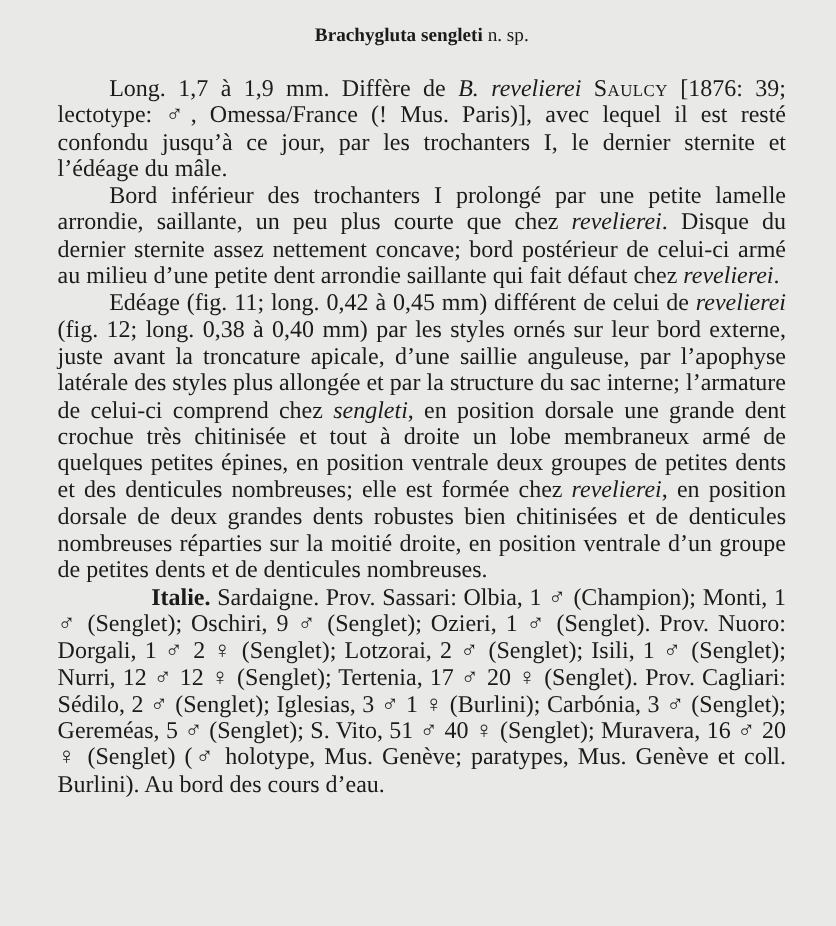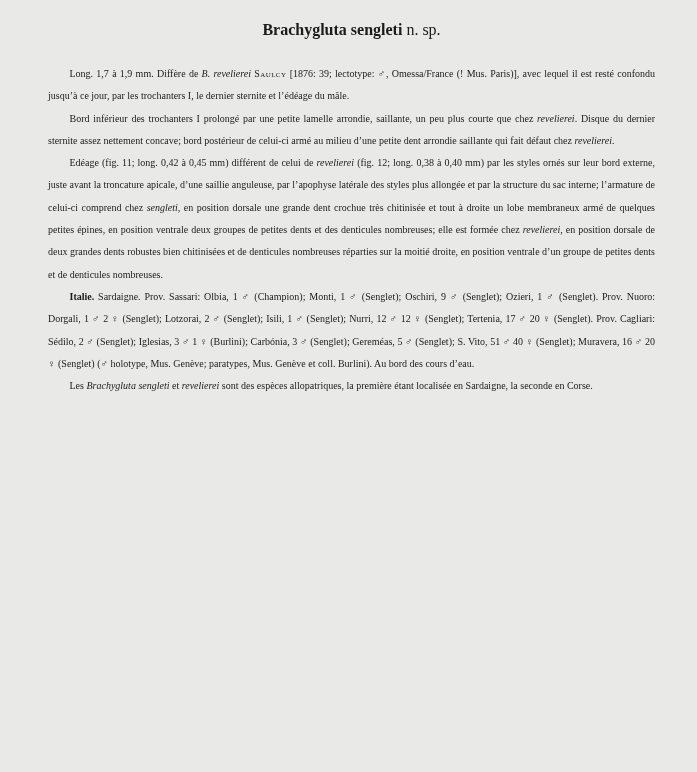--- a/index.html
+++ b/index.html
@@ -22,33 +22,32 @@
     text-align: center;
     font-size: 16px;
     font-weight: normal;
     line-height: 20px;
   }
   .title-main { font-weight: bold; }
   .para {
     margin: 0;
     text-align: justify;
     text-indent: 2.15em;
-    font-size: 10px;
+    font-size: 20px;
     line-height: 22.3px;
     hyphens: none;
   }
   .it { font-style: italic; }
-  .bd { font-weight: bold; }
+  .bd { font-weight: bold; margin-left: 35px; }
   .sc { font-variant: small-caps; letter-spacing: 0.4px; }
 </style>
 </head>
 <body>
 
 <div class="page">
   <h1 class="title"><span class="title-main">Brachygluta sengleti</span><span> n. sp.</span></h1>
   <div>
       <p class="para"><span>Long. 1,7 à 1,9 mm. Diffère de </span><span class="it">B. revelierei</span><span> </span><span class="sc">Saulcy</span><span> [1876: 39; lectotype: ♂, Omessa/France (! Mus. Paris)], avec lequel il est resté confondu jusqu’à ce jour, par les trochanters I, le dernier sternite et l’édéage du mâle.</span></p>
       <p class="para"><span>Bord inférieur des trochanters I prolongé par une petite lamelle arrondie, saillante, un peu plus courte que chez </span><span class="it">revelierei</span><span>. Disque du dernier sternite assez nettement concave; bord postérieur de celui-ci armé au milieu d’une petite dent arrondie saillante qui fait défaut chez </span><span class="it">revelierei</span><span>.</span></p>
       <p class="para"><span>Edéage (fig. 11; long. 0,42 à 0,45 mm) différent de celui de </span><span class="it">revelierei</span><span> (fig. 12; long. 0,38 à 0,40 mm) par les styles ornés sur leur bord externe, juste avant la troncature apicale, d’une saillie anguleuse, par l’apophyse latérale des styles plus allongée et par la structure du sac interne; l’armature de celui-ci comprend chez </span><span class="it">sengleti</span><span>, en position dorsale une grande dent crochue très chitinisée et tout à droite un lobe membraneux armé de quelques petites épines, en position ventrale deux groupes de petites dents et des denticules nombreuses; elle est formée chez </span><span class="it">revelierei</span><span>, en position dorsale de deux grandes dents robustes bien chitinisées et de denticules nombreuses réparties sur la moitié droite, en position ventrale d’un groupe de petites dents et de denticules nombreuses.</span></p>
       <p class="para"><span class="bd">Italie.</span><span> Sardaigne. Prov. Sassari: Olbia, 1 ♂ (Champion); Monti, 1 ♂ (Senglet); Oschiri, 9 ♂ (Senglet); Ozieri, 1 ♂ (Senglet). Prov. Nuoro: Dorgali, 1 ♂ 2 ♀ (Senglet); Lotzorai, 2 ♂ (Senglet); Isili, 1 ♂ (Senglet); Nurri, 12 ♂ 12 ♀ (Senglet); Tertenia, 17 ♂ 20 ♀ (Senglet). Prov. Cagliari: Sédilo, 2 ♂ (Senglet); Iglesias, 3 ♂ 1 ♀ (Burlini); Carbónia, 3 ♂ (Senglet); Gereméas, 5 ♂ (Senglet); S. Vito, 51 ♂ 40 ♀ (Senglet); Muravera, 16 ♂ 20 ♀ (Senglet) (♂ holotype, Mus. Genève; paratypes, Mus. Genève et coll. Burlini). Au bord des cours d’eau.</span></p>
-      <p class="para"><span>Les </span><span class="it">Brachygluta sengleti</span><span> et </span><span class="it">revelierei</span><span> sont des espèces allopatriques, la première étant localisée en Sardaigne, la seconde en Corse.</span></p>
     </div>
 </div>
 
 </body></html>

